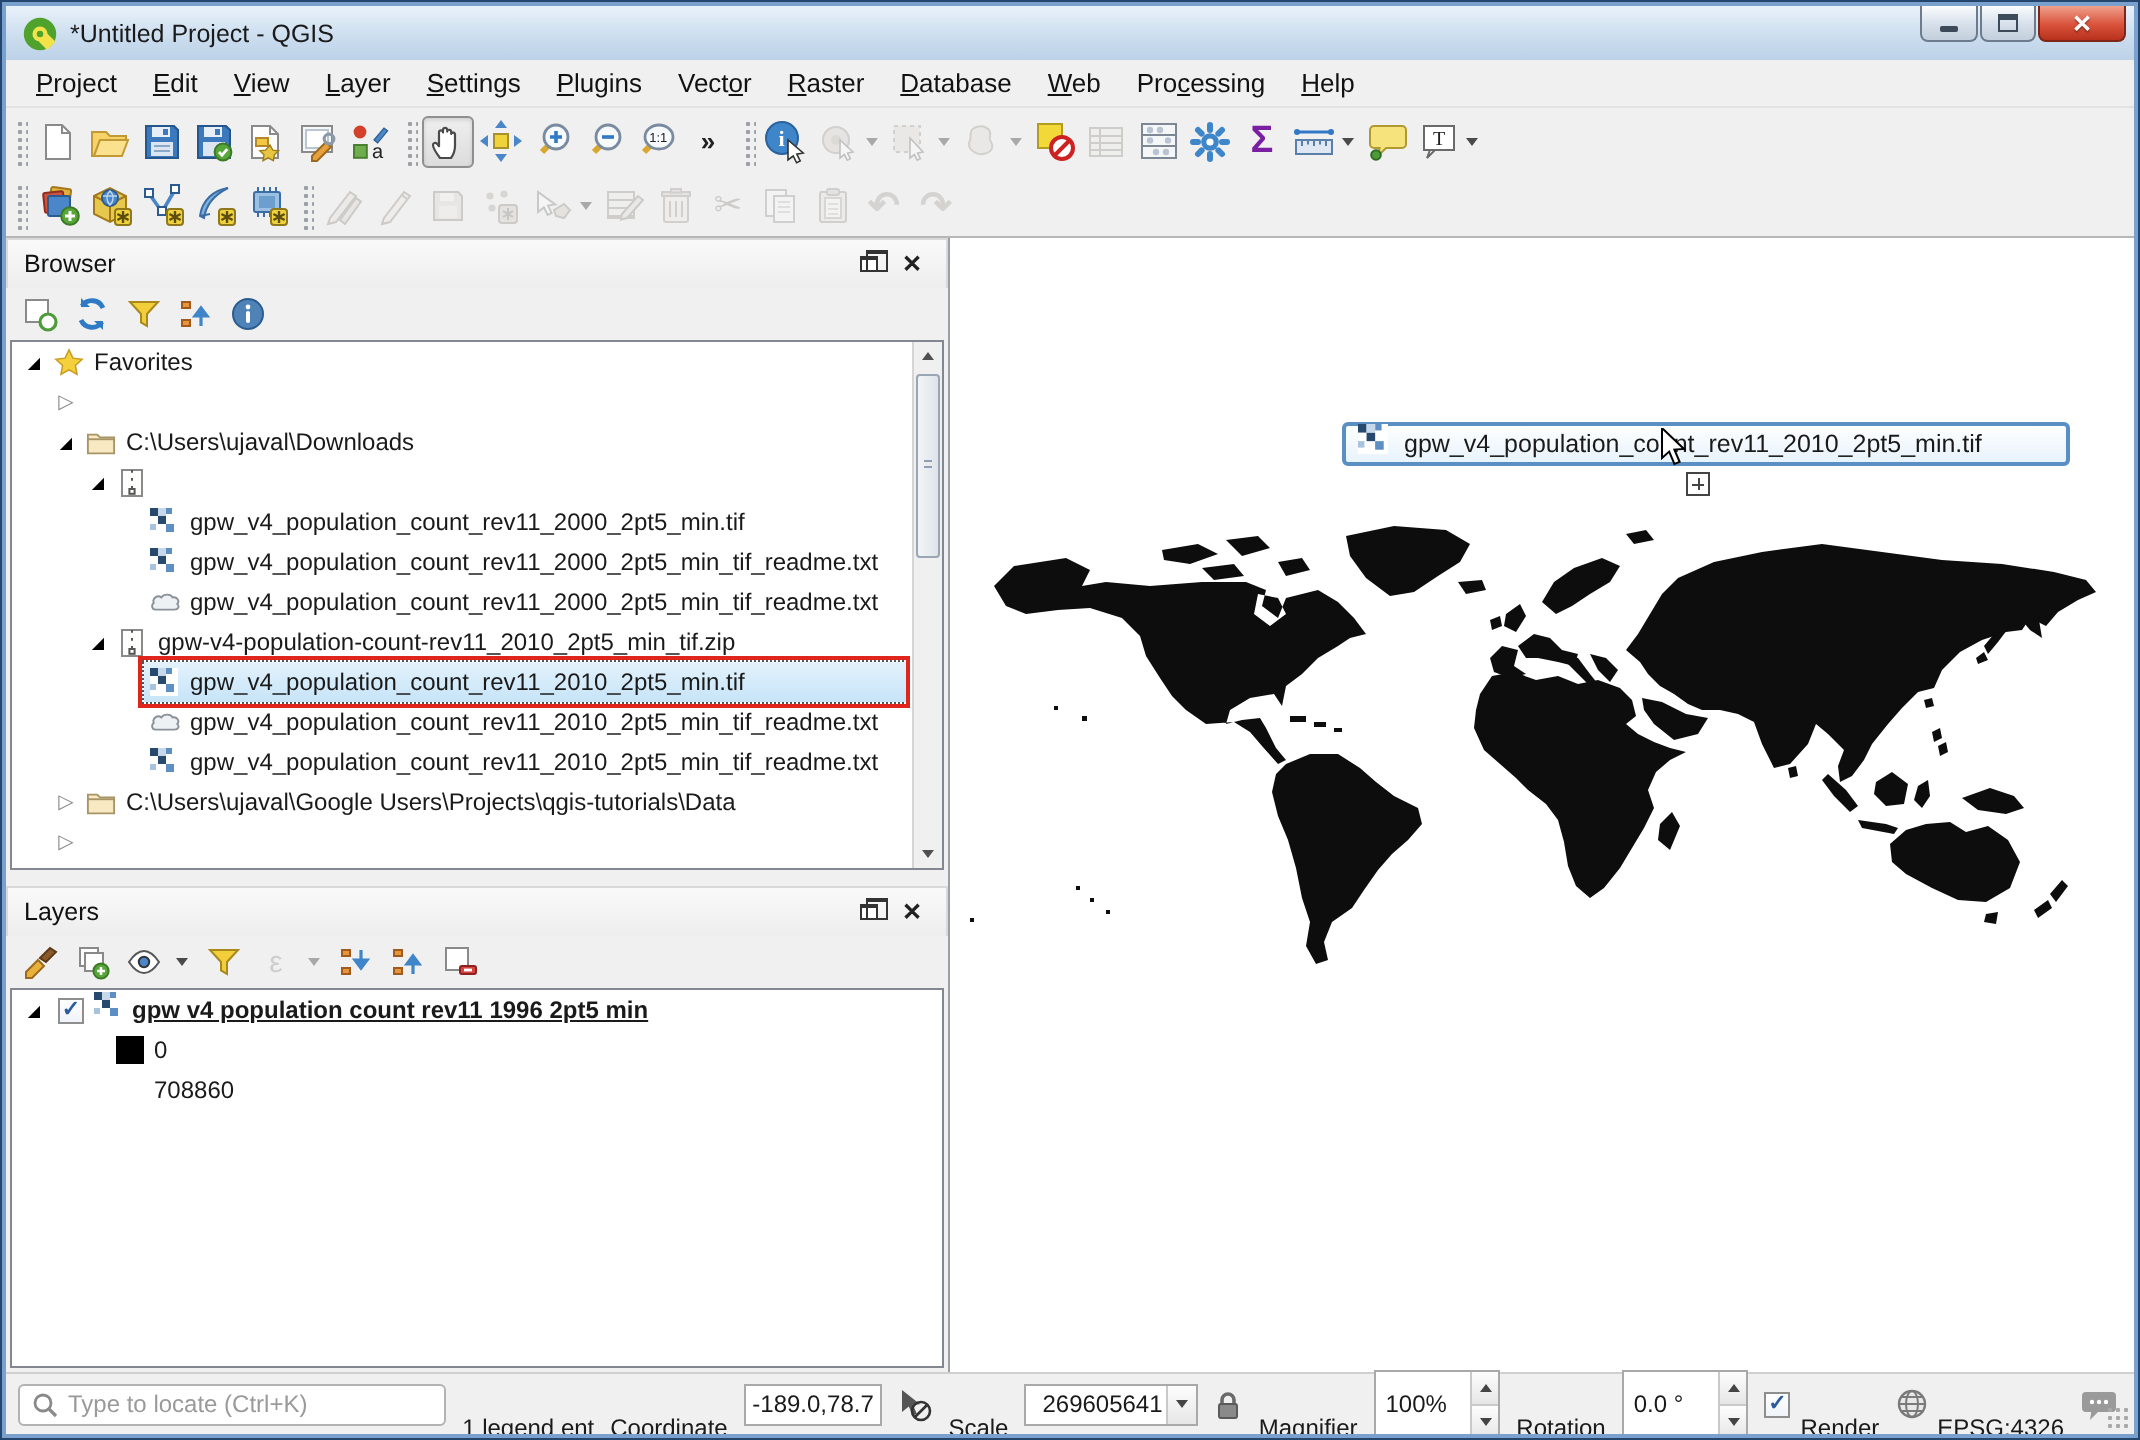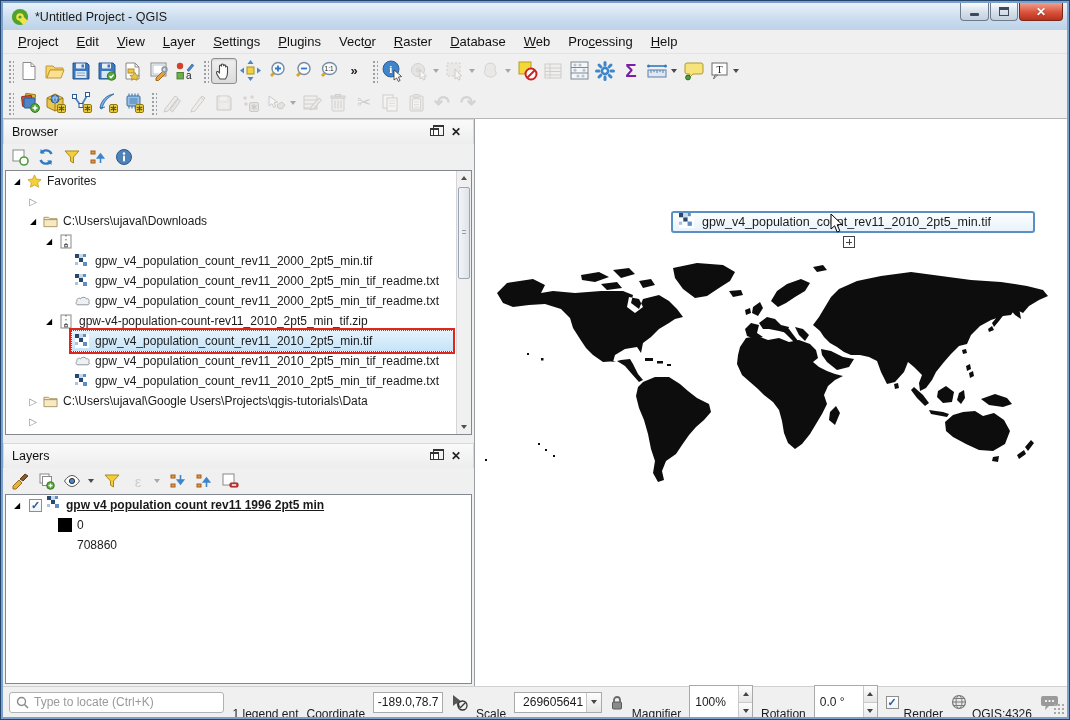--- a/index.html
+++ b/index.html
@@ -942,21 +942,21 @@
     <div class="render-box">
       <span class="checkbox">✓</span>
       <span class="sb-label">Render</span>
     </div>
     <div class="crs">
       <svg width="16" height="16" viewBox="0 0 16 16">
           <circle cx="8" cy="8" r="6.5" fill="#e8e8e8" stroke="#7a7a7a" stroke-width="1.2"></circle>
           <ellipse cx="8" cy="8" rx="3" ry="6.5" fill="none" stroke="#7a7a7a"></ellipse>
           <path d="M1.5 8h13M2.5 4.5h11M2.5 11.5h11" stroke="#7a7a7a" fill="none"></path>
         </svg>
-      <span class="sb-label">QGIS:4326</span>
+      <span class="sb-label">EPSG:4326</span>
     </div>
     <div class="sb-icon">
       <svg width="19" height="15" viewBox="0 0 19 15">
           <path d="M3 1h13a2 2 0 012 2v6a2 2 0 01-2 2H9l-4 4 .6-4H3a2 2 0 01-2-2V3a2 2 0 012-2z" fill="#9a9a9a"></path>
           <circle cx="6" cy="6" r="1.1" fill="#fff"></circle>
           <circle cx="9.5" cy="6" r="1.1" fill="#fff"></circle>
           <circle cx="13" cy="6" r="1.1" fill="#fff"></circle>
         </svg>
     </div>
     <div class="grip-corner"></div>

